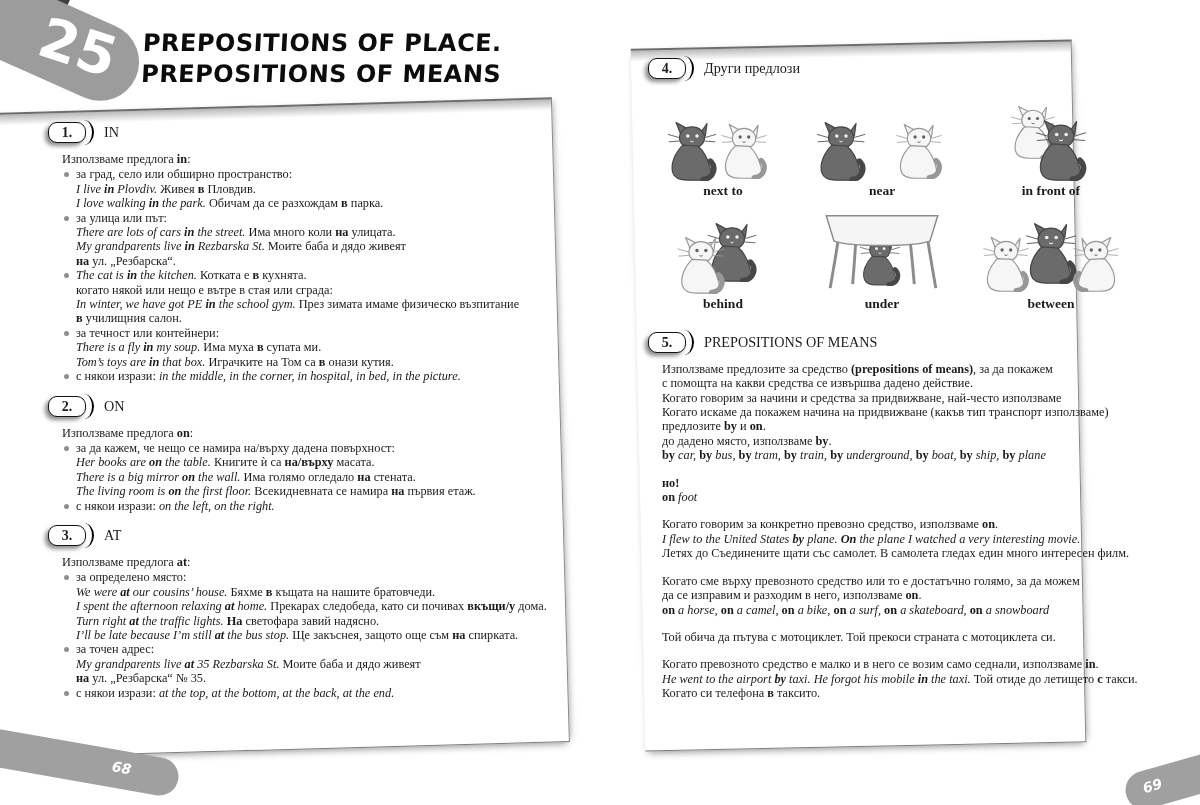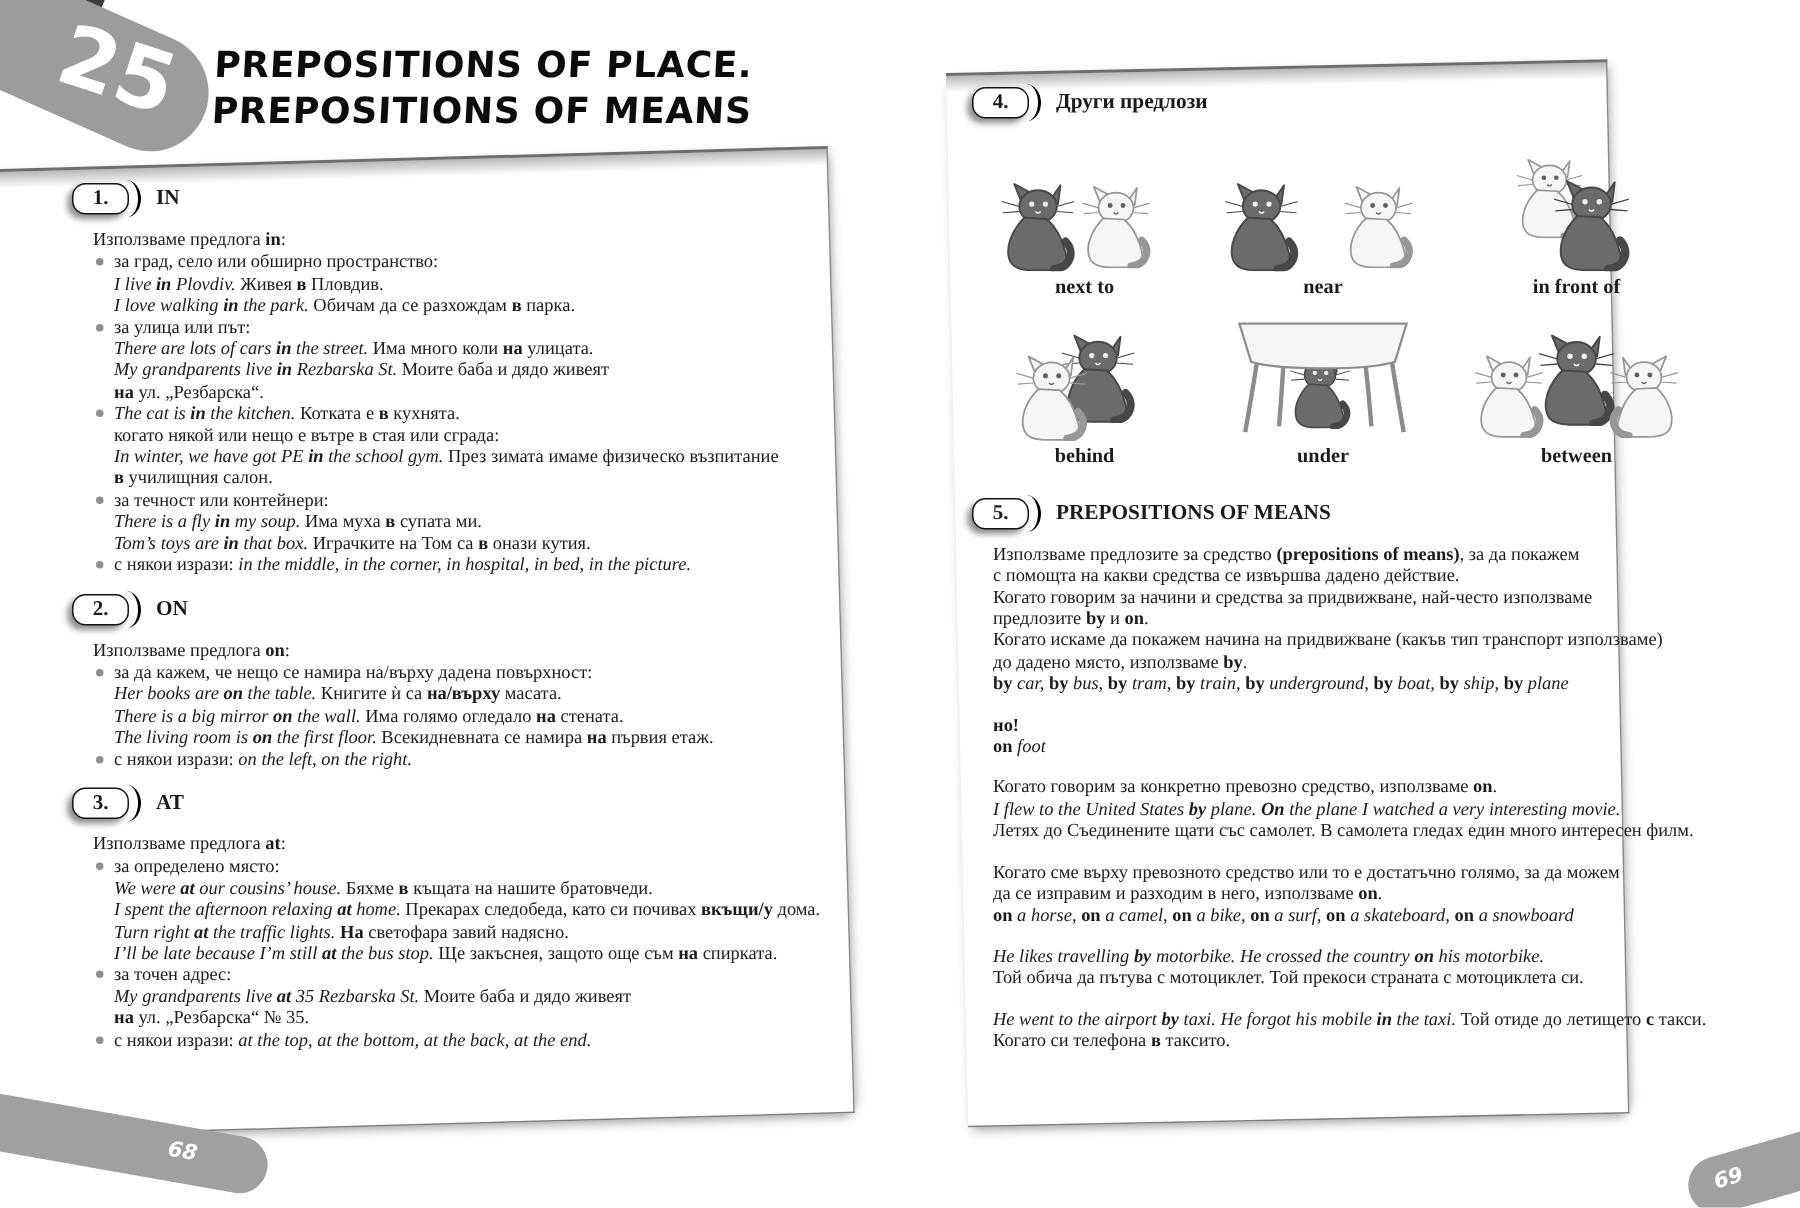--- a/index.html
+++ b/index.html
@@ -41,21 +41,21 @@
   .content-right{left:662px;top:56px;width:436px;}
   .tl{min-height:14.4px;white-space:nowrap;}
   .b{font-weight:bold}.i{font-style:italic}.bi{font-weight:bold;font-style:italic}
   
   .sec-head{display:flex;align-items:center;margin:0 0 7px -14px;}
   .sec-box{display:inline-block;border:1.7px solid #141414;border-radius:9px;background:#fff;
     font-weight:bold;font-size:14px;line-height:19px;width:36px;text-align:center;
     box-shadow:-3px 3px 4px rgba(0,0,0,.45);position:relative;z-index:2;}
   .sec-paren{display:inline-block;width:9px;height:25px;border-right:2.4px solid #000;
     border-radius:0 12px 12px 0/0 15px 15px 0;margin-left:-3px;margin-right:10px;z-index:1;}
-  .sec-title{font-weight:bold;font-size:14.2px;}
+  .sec-title{font-weight:normal;font-size:14.2px;}
   .section{margin-bottom:10px;}
   .intro{margin-bottom:1px;}
   .bullet{display:flex;}
   .bdot{flex:none;width:5px;height:5px;border-radius:50%;background:#8f8f8f;margin:5px 7px 0 2px;}
   .bl{flex:1;}
   .para{margin-bottom:13px;}
   
   .cats-grid{display:grid;grid-template-columns:150px 168px 170px;column-gap:0;row-gap:12px;
     margin:16px 0 18px -14px;}
   .cat-cell{display:flex;flex-direction:column;align-items:center;text-align:right;}
@@ -323,44 +323,44 @@
         <span class="sec-box">5.</span>
         <span class="sec-paren"></span>
         <span class="sec-title">PREPOSITIONS OF MEANS</span>
       </div>
     </div>
   <div id="means-paras">
       <div class="para">
         <div class="tl"><span>Използваме предлозите за средство </span><span class="b">(prepositions of means)</span><span>, за да покажем</span></div>
         <div class="tl"><span>с помощта на какви средства се извършва дадено действие.</span></div>
         <div class="tl"><span>Когато говорим за начини и средства за придвижване, най-често използваме</span></div>
+        <div class="tl"><span>Когато искаме да покажем начина на придвижване (какъв тип транспорт използваме)</span></div>
         <div class="tl"><span>предлозите </span><span class="b">by</span><span> и </span><span class="b">on</span><span>.</span></div>
-        <div class="tl"><span>Когато искаме да покажем начина на придвижване (какъв тип транспорт използваме)</span></div>
         <div class="tl"><span>до дадено място, използваме </span><span class="b">by</span><span>.</span></div>
         <div class="tl"><span class="b">by </span><span class="i">car, </span><span class="b">by </span><span class="i">bus, </span><span class="b">by </span><span class="i">tram, </span><span class="b">by </span><span class="i">train, </span><span class="b">by </span><span class="i">underground, </span><span class="b">by </span><span class="i">boat, </span><span class="b">by </span><span class="i">ship, </span><span class="b">by </span><span class="i">plane</span></div>
       </div>
       <div class="para">
         <div class="tl"><span class="b">но!</span></div>
         <div class="tl"><span class="b">on </span><span class="i">foot</span></div>
       </div>
       <div class="para">
         <div class="tl"><span>Когато говорим за конкретно превозно средство, използваме </span><span class="b">on</span><span>.</span></div>
         <div class="tl"><span class="i">I flew to the United States </span><span class="bi">by</span><span class="i"> plane. </span><span class="bi">On</span><span class="i"> the plane I watched a very interesting movie.</span></div>
         <div class="tl"><span>Летях до Съединените щати със самолет. В самолета гледах един много интересен филм.</span></div>
       </div>
       <div class="para">
         <div class="tl"><span>Когато сме върху превозното средство или то е достатъчно голямо, за да можем</span></div>
         <div class="tl"><span>да се изправим и разходим в него, използваме </span><span class="b">on</span><span>.</span></div>
         <div class="tl"><span class="b">on </span><span class="i">a horse, </span><span class="b">on </span><span class="i">a camel, </span><span class="b">on </span><span class="i">a bike, </span><span class="b">on </span><span class="i">a surf, </span><span class="b">on </span><span class="i">a skateboard, </span><span class="b">on </span><span class="i">a snowboard</span></div>
       </div>
       <div class="para">
-        <div class="tl"><span class="i">He likes travelling </span><span class="bi">by</span><span class="i"> motorbike. He crossed the country </span><span class="bi">on</span><span class="i"> his motorbike.</span></div>
         <div class="tl"><span>Той обича да пътува с мотоциклет. Той прекоси страната с мотоциклета си.</span></div>
       </div>
       <div class="para">
+        <div class="tl"><span>Когато превозното средство е малко и в него се возим само седнали, използваме </span><span class="b">in</span><span>.</span></div>
         <div class="tl"><span class="i">He went to the airport </span><span class="bi">by</span><span class="i"> taxi. He forgot his mobile </span><span class="bi">in</span><span class="i"> the taxi.</span><span> Той отиде до летището </span><span class="b">с</span><span> такси.</span></div>
         <div class="tl"><span>Когато си телефона </span><span class="b">в</span><span> таксито.</span></div>
       </div>
     </div>
 </div>
 
 <div class="pill pill-68">
   <span>68</span>
 </div>
 <div class="pill pill-69">

